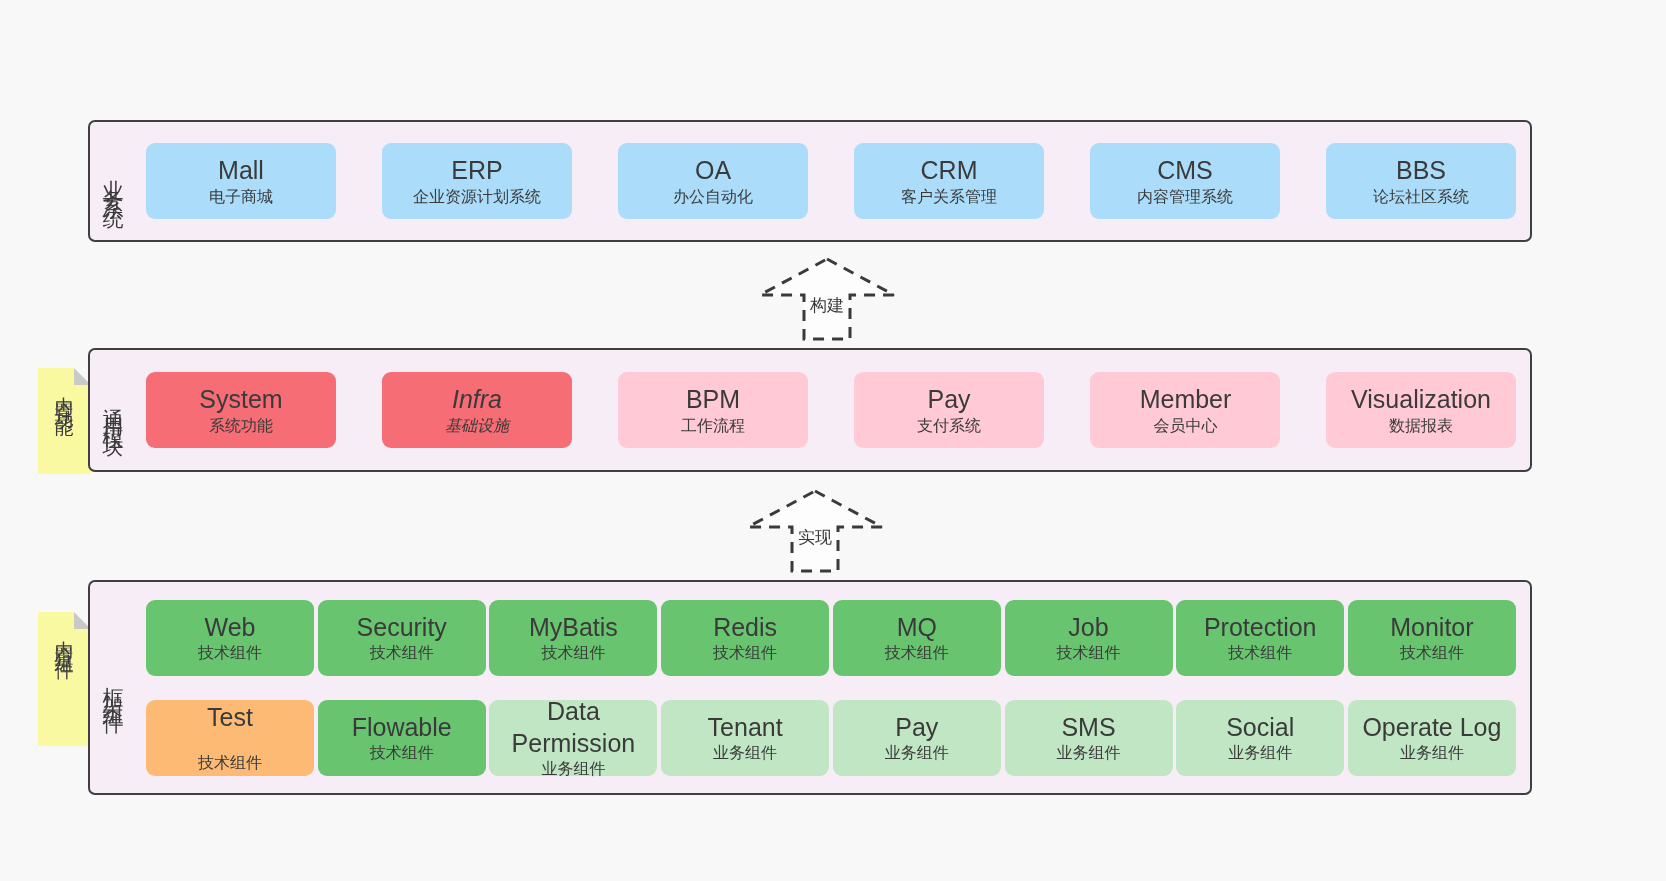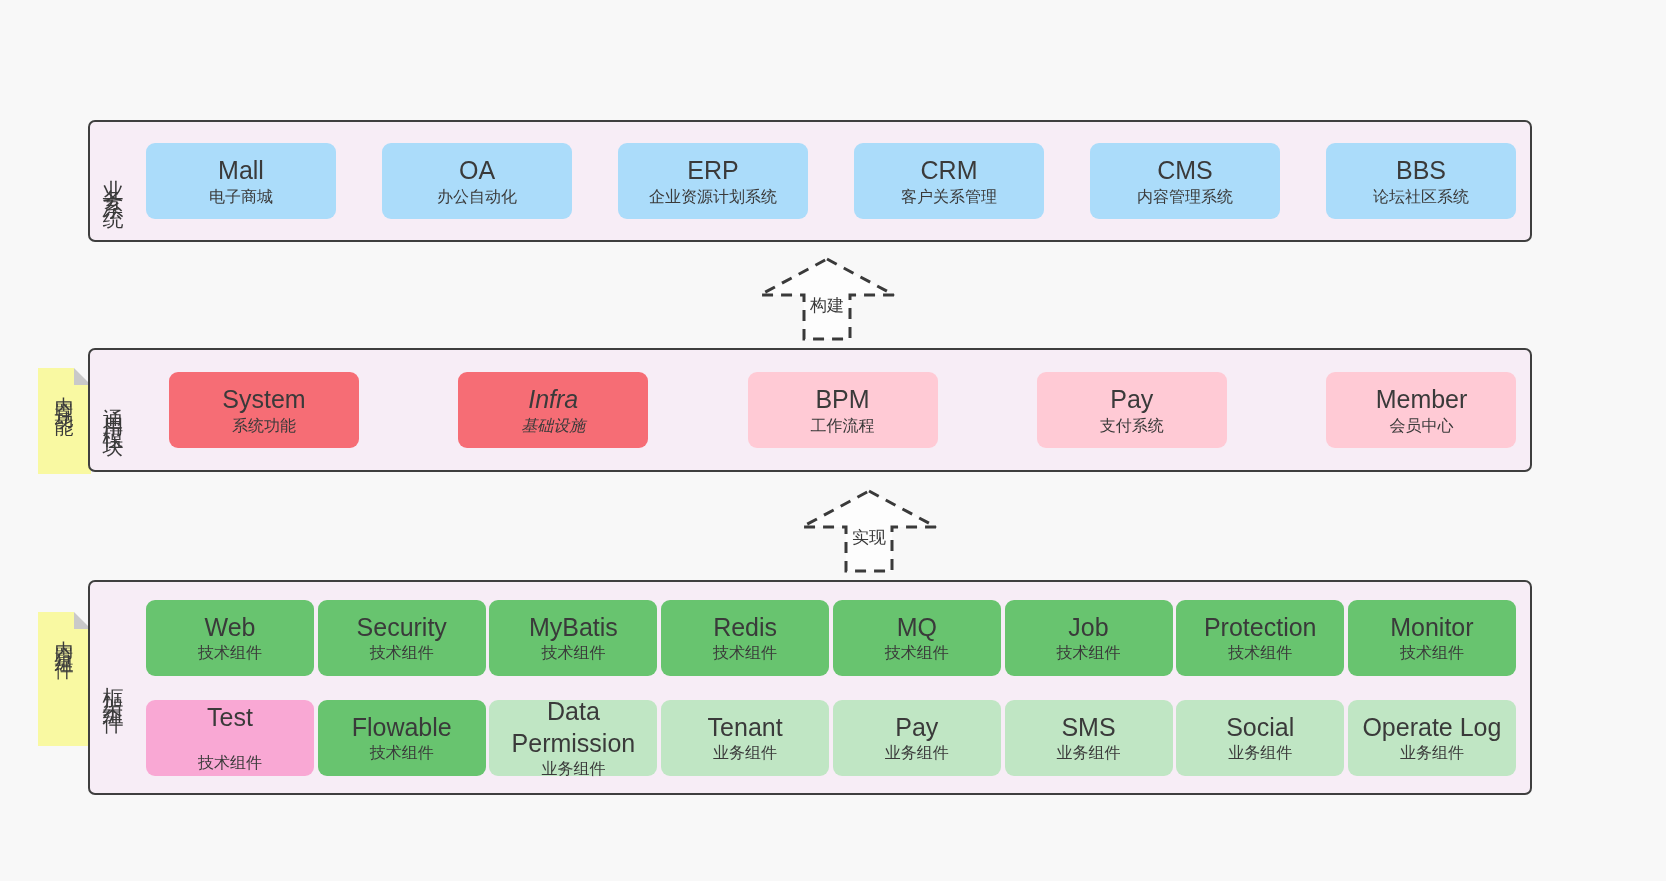--- a/index.html
+++ b/index.html
@@ -109,21 +109,21 @@
   .box-name{font-size:25px;display:block;}
   .box-desc{font-size:16px;display:block;}
   
   .arrow{
     position:absolute;
     width:138px;
     height:86px;
     z-index:1;
   }
   .arrow-1{left:758px;top:256px;}
-  .arrow-2{left:800px;top:488px;}
+  .arrow-2{left:746px;top:488px;}
   .arrow svg{display:block;width:100%;height:100%;}
   .arrow-label{
     position:absolute;
     left:50%;
     top:39px;
     transform:translateX(-50%);
     font-size:17px;
     color:#3a3a3a;
     background:#fdfdfd;
     padding:0 3px;
@@ -145,26 +145,26 @@
 
   <section class="band band-1">
     <div class="side-label">业务系统</div>
     <div class="rows">
         <div class="box-row">
           <div class="box" style="background: rgb(171, 220, 250);">
     <span class="box-name">Mall</span>
     <span class="box-desc">电子商城</span>
   </div>
           <div class="box" style="background: rgb(171, 220, 250);">
+    <span class="box-name">ERP</span>
+    <span class="box-desc">企业资源计划系统</span>
+  </div>
+          <div class="box" style="background: rgb(171, 220, 250);">
     <span class="box-name">OA</span>
     <span class="box-desc">办公自动化</span>
-  </div>
-          <div class="box" style="background: rgb(171, 220, 250);">
-    <span class="box-name">ERP</span>
-    <span class="box-desc">企业资源计划系统</span>
   </div>
           <div class="box" style="background: rgb(171, 220, 250);">
     <span class="box-name">CRM</span>
     <span class="box-desc">客户关系管理</span>
   </div>
           <div class="box" style="background: rgb(171, 220, 250);">
     <span class="box-name">CMS</span>
     <span class="box-desc">内容管理系统</span>
   </div>
           <div class="box" style="background: rgb(171, 220, 250);">
@@ -179,39 +179,43 @@
     <svg viewBox="0 0 138 86">
       <polygon points="69,3 136,39 92,39 92,83 46,83 46,39 2,39" fill="#fdfdfd" stroke="#3a3a3a" stroke-width="3" stroke-dasharray="11 8" stroke-linejoin="miter"></polygon>
     </svg>
     <span class="arrow-label">构建</span>
   </div>
 
   <section class="band band-2">
     <div class="side-label">通用模块</div>
     <div class="rows">
         <div class="box-row">
-          <div class="box" style="background: rgb(246, 109, 117); margin-left: 23px;">
+          <div class="box" style="background: rgb(246, 109, 117);">
     <span class="box-name">System</span>
     <span class="box-desc">系统功能</span>
   </div>
           <div class="box" style="background: rgb(246, 109, 117); font-style: italic;">
     <span class="box-name">Infra</span>
     <span class="box-desc">基础设施</span>
   </div>
           <div class="box" style="background: rgb(255, 202, 213);">
     <span class="box-name">BPM</span>
     <span class="box-desc">工作流程</span>
   </div>
           <div class="box" style="background: rgb(255, 202, 213);">
     <span class="box-name">Pay</span>
     <span class="box-desc">支付系统</span>
   </div>
           <div class="box" style="background: rgb(255, 202, 213); padding-left: 7px;">
     <span class="box-name">Member</span>
     <span class="box-desc">会员中心</span>
+  </div>
+          <div class="box" style="background: rgb(255, 202, 213);">
+    <span class="box-name">Visualization</span>
+    <span class="box-desc">数据报表</span>
   </div>
         </div>
       </div>
   </section>
 
   <div class="arrow arrow-2">
     <svg viewBox="0 0 138 86">
       <polygon points="69,3 136,39 92,39 92,83 46,83 46,39 2,39" fill="#fdfdfd" stroke="#3a3a3a" stroke-width="3" stroke-dasharray="11 8" stroke-linejoin="miter"></polygon>
     </svg>
     <span class="arrow-label">实现</span>
@@ -248,21 +252,21 @@
           <div class="box" style="background: rgb(104, 196, 111);">
     <span class="box-name">Protection</span>
     <span class="box-desc">技术组件</span>
   </div>
           <div class="box" style="background: rgb(104, 196, 111);">
     <span class="box-name">Monitor</span>
     <span class="box-desc">技术组件</span>
   </div>
         </div>
         <div class="box-row">
-          <div class="box" style="background: #f9a8d4; gap: 19px;">
+          <div class="box" style="background: #fdba74; gap: 19px;">
     <span class="box-name">Test</span>
     <span class="box-desc">技术组件</span>
   </div>
           <div class="box" style="background: rgb(104, 196, 111);">
     <span class="box-name">Flowable</span>
     <span class="box-desc">技术组件</span>
   </div>
           <div class="box" style="background: rgb(192, 230, 196);">
     <span class="box-name">Data Permission</span>
     <span class="box-desc">业务组件</span>

